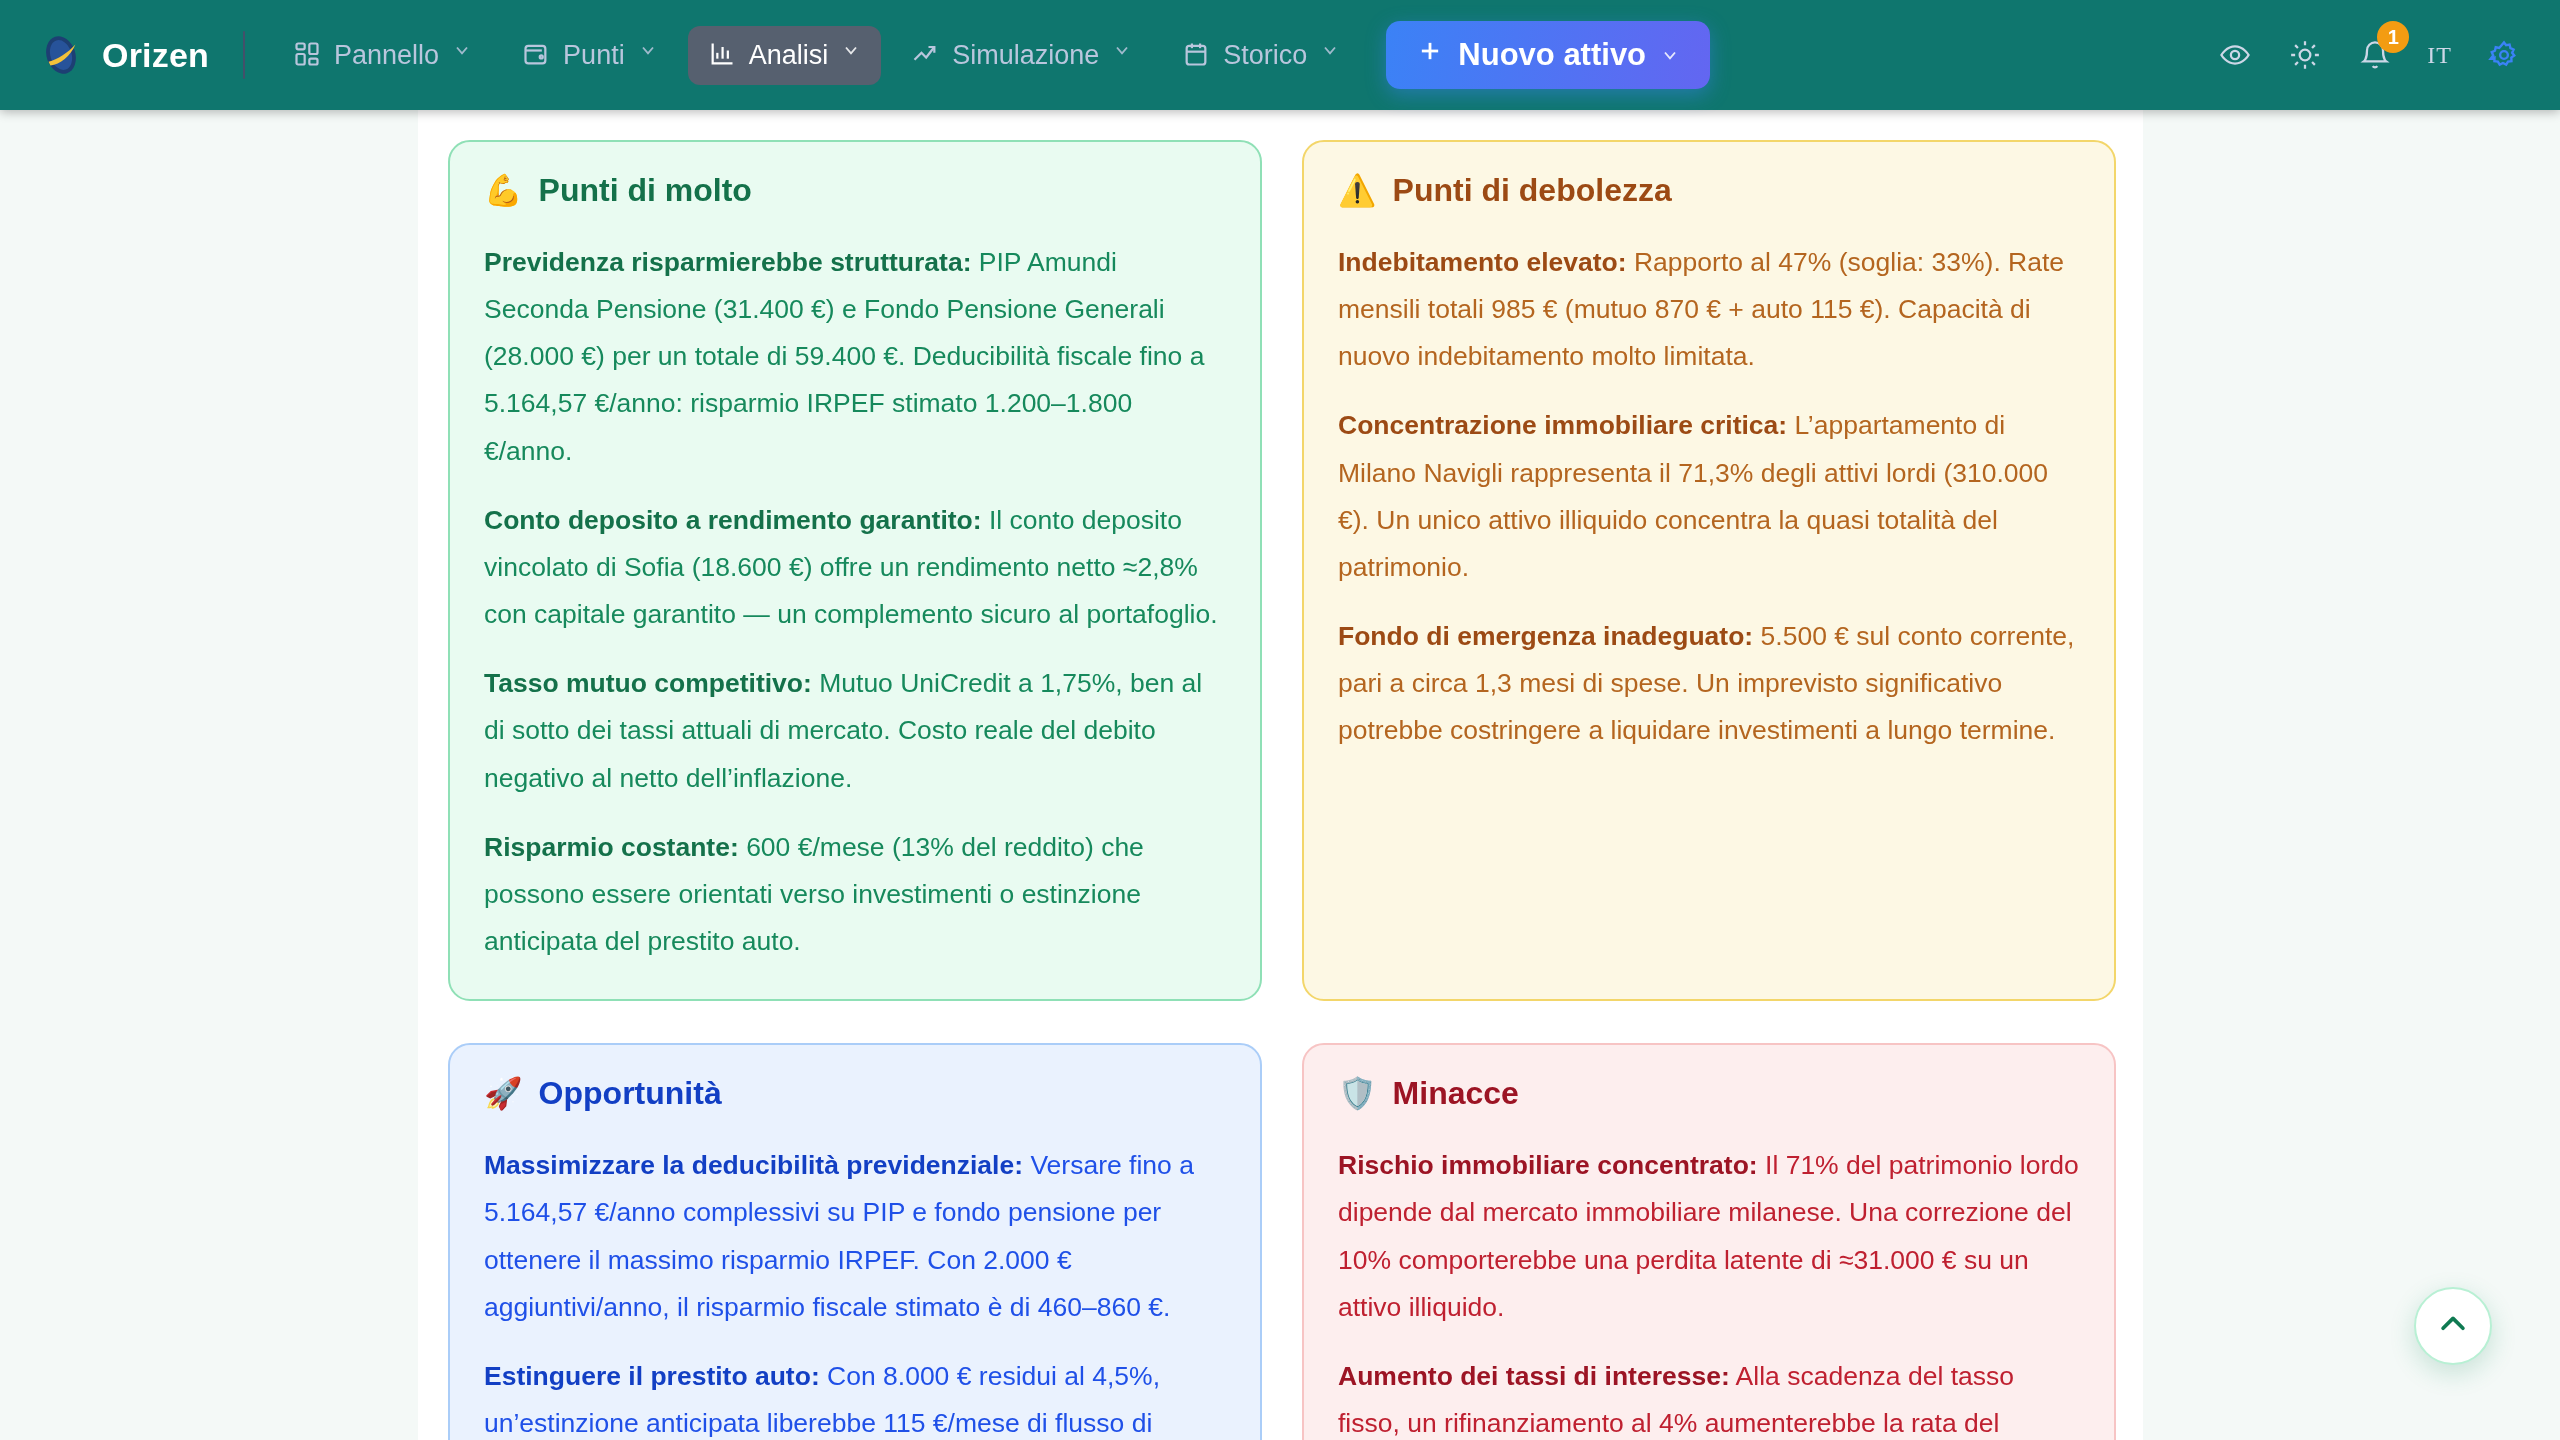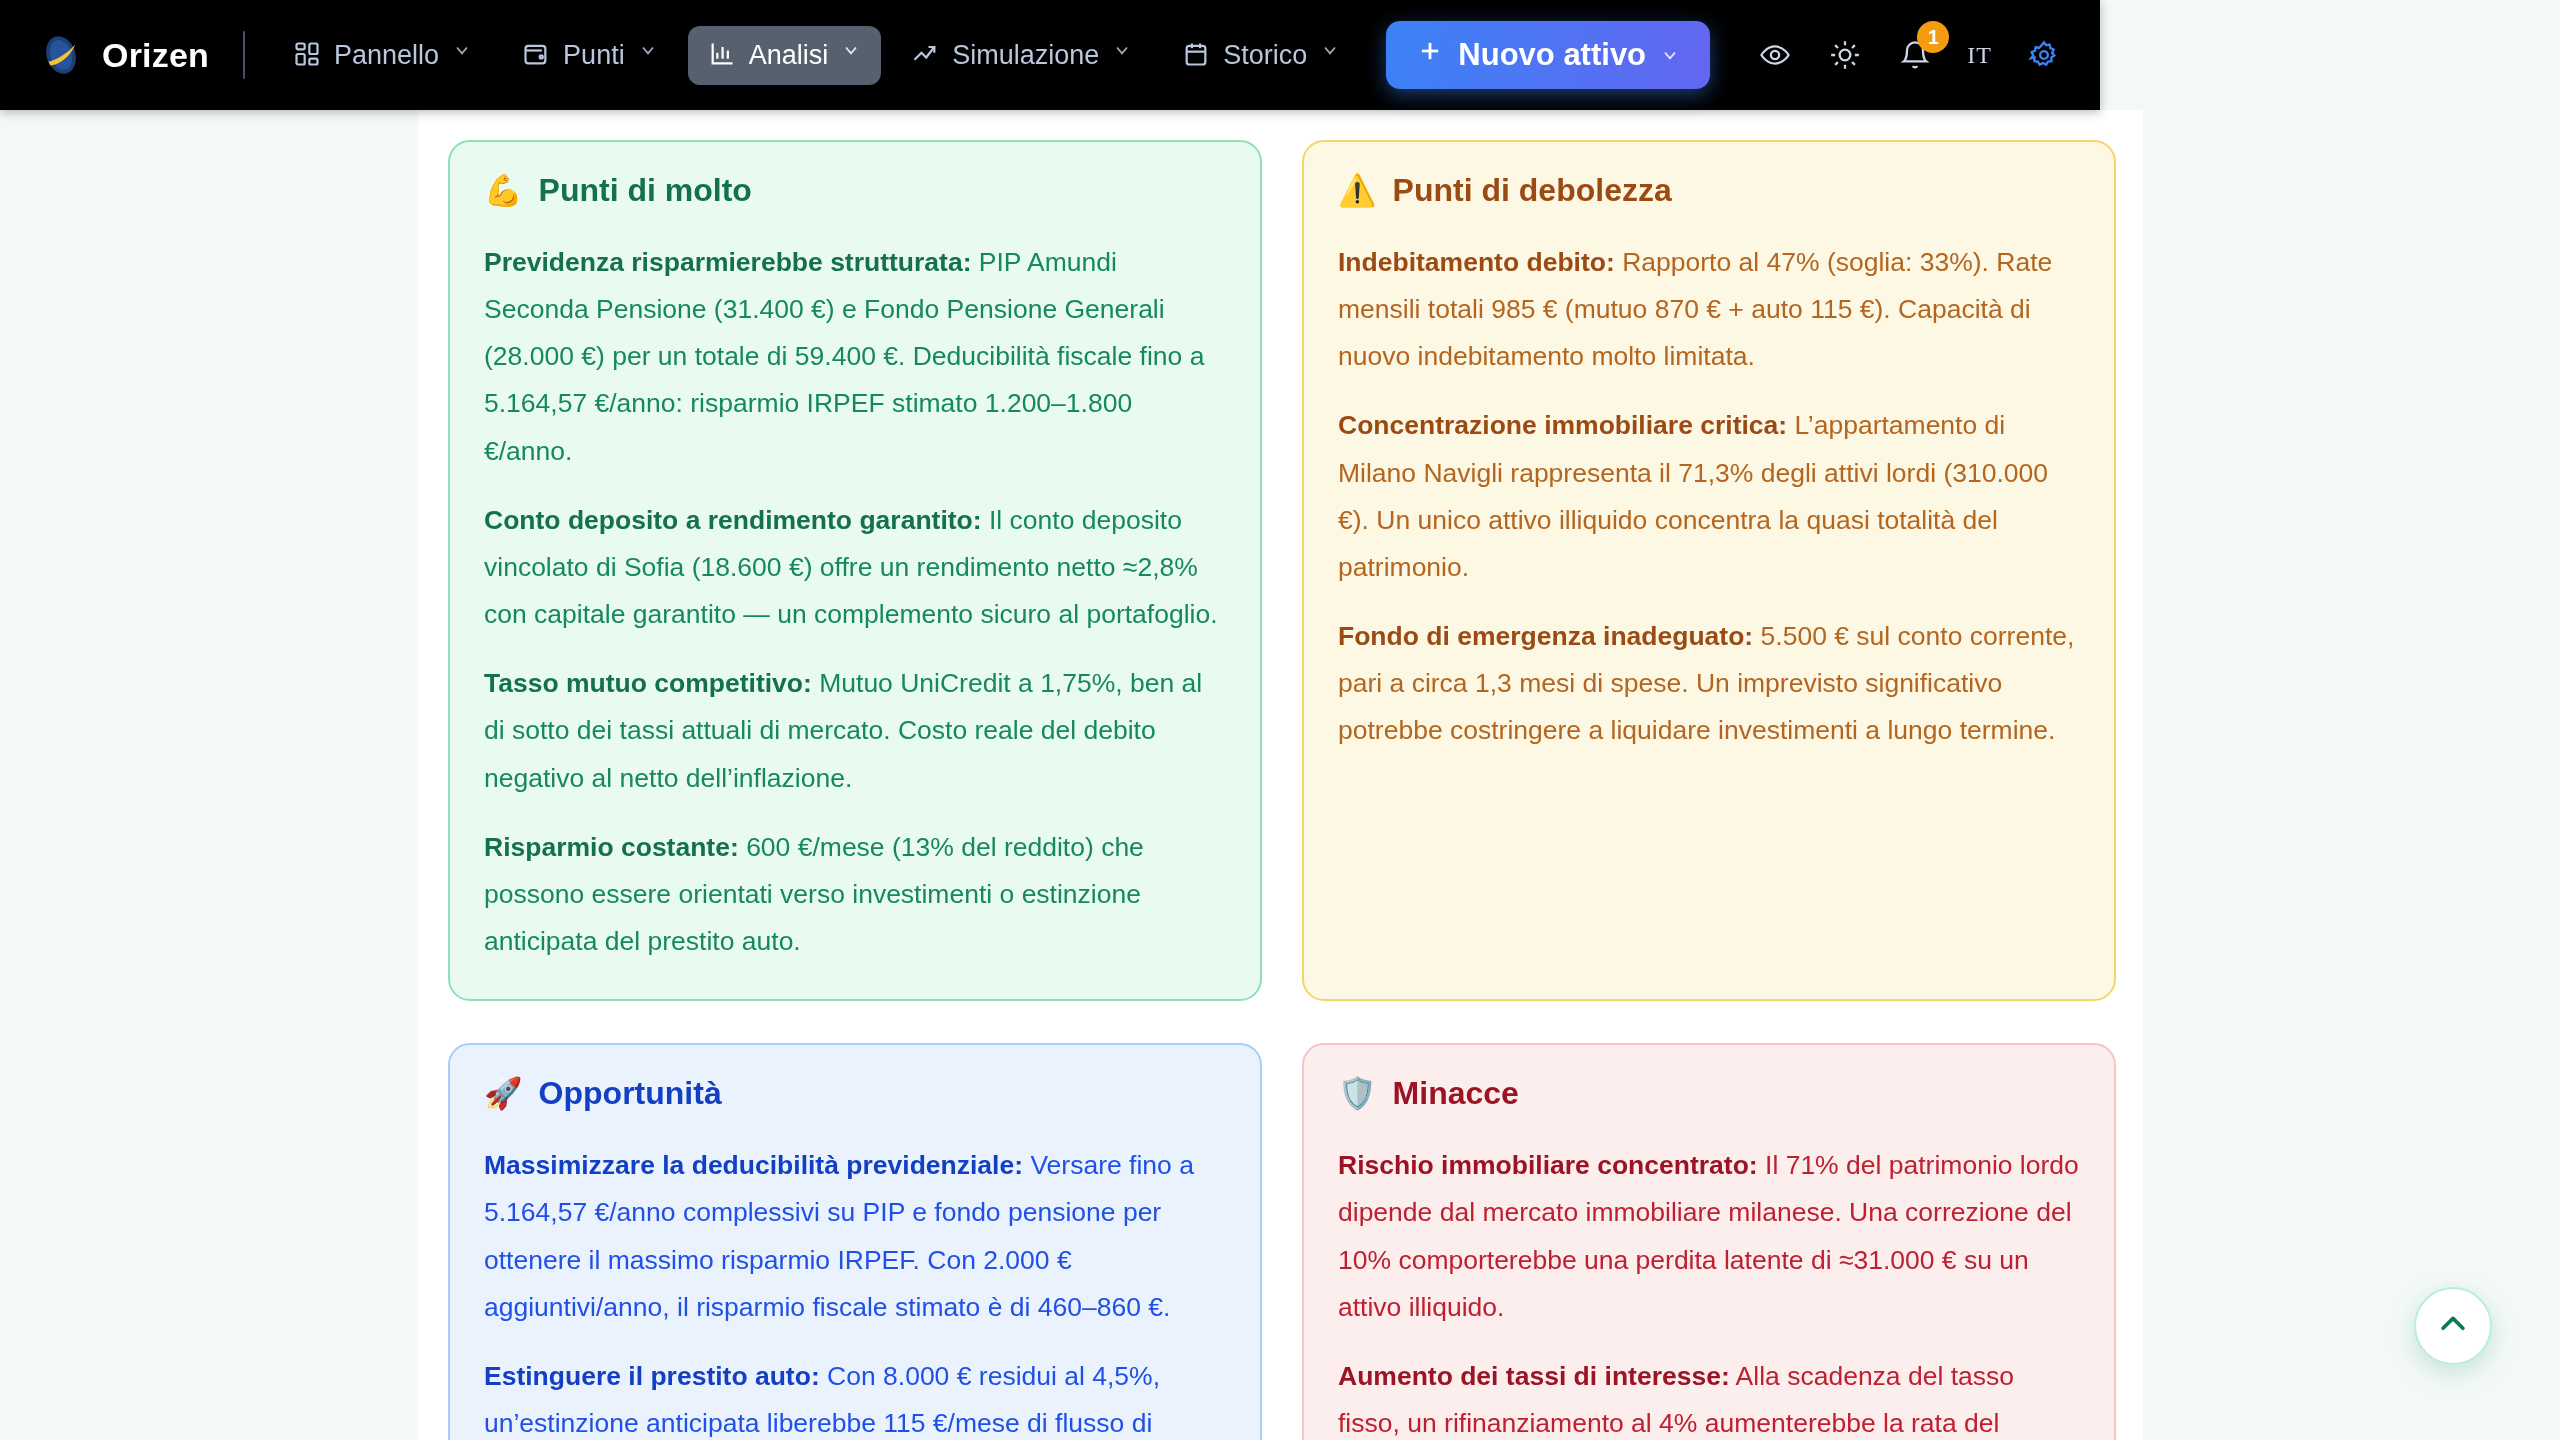--- a/index.html
+++ b/index.html
@@ -6,22 +6,22 @@
   html, body {
     width: 2560px; height: 1440px;
     overflow: hidden;
     font-family: "Liberation Sans", sans-serif;
     background: #f4f9f7;
   }
 
   
   .navbar {
     position: absolute; top: 0; left: 0;
-    width: 2100px; height: 110px;
-    background: #000000;
+    width: 2560px; height: 110px;
+    background: #0f766e;
     display: flex; align-items: center;
     padding: 0 36px 0 38px;
     z-index: 50;
     box-shadow: 0 2px 10px rgba(0,0,0,0.28);
   }
   .brand { display: flex; align-items: center; gap: 18px; }
   .brand-logo { width: 46px; height: 46px; display: block; }
   .brand-name {
     color: #ffffff; font-size: 34px; font-weight: 700; letter-spacing: 0.2px;
   }
@@ -306,21 +306,21 @@
       <p><b>Conto deposito a rendimento garantito:</b><span> Il conto deposito vincolato di Sofia (18.600 €) offre un rendimento netto ≈2,8% con capitale garantito — un complemento sicuro al portafoglio.</span></p>
       <p><b>Tasso mutuo competitivo:</b><span> Mutuo UniCredit a 1,75%, ben al di sotto dei tassi attuali di mercato. Costo reale del debito negativo al netto dell’inflazione.</span></p>
       <p><b>Risparmio costante:</b><span> 600 €/mese (13% del reddito) che possono essere orientati verso investimenti o estinzione anticipata del prestito auto.</span></p>
     </div>
 
     <div class="card card-weaknesses">
       <div class="card-title">
         <span class="card-emoji">⚠️</span>
         <span>Punti di debolezza</span>
       </div>
-      <p><b>Indebitamento debito:</b><span> Rapporto al 47% (soglia: 33%). Rate mensili totali 985 € (mutuo 870 € + auto 115 €). Capacità di nuovo indebitamento molto limitata.</span></p>
+      <p><b>Indebitamento elevato:</b><span> Rapporto al 47% (soglia: 33%). Rate mensili totali 985 € (mutuo 870 € + auto 115 €). Capacità di nuovo indebitamento molto limitata.</span></p>
       <p><b>Concentrazione immobiliare critica:</b><span> L’appartamento di Milano Navigli rappresenta il 71,3% degli attivi lordi (310.000 €). Un unico attivo illiquido concentra la quasi totalità del patrimonio.</span></p>
       <p><b>Fondo di emergenza inadeguato:</b><span> 5.500 € sul conto corrente, pari a circa 1,3 mesi di spese. Un imprevisto significativo potrebbe costringere a liquidare investimenti a lungo termine.</span></p>
     </div>
 
     <div class="card card-opportunities">
       <div class="card-title">
         <span class="card-emoji">🚀</span>
         <span>Opportunità</span>
       </div>
       <p><b>Massimizzare la deducibilità previdenziale:</b><span> Versare fino a 5.164,57 €/anno complessivi su PIP e fondo pensione per ottenere il massimo risparmio IRPEF. Con 2.000 € aggiuntivi/anno, il risparmio fiscale stimato è di 460–860 €.</span></p>

